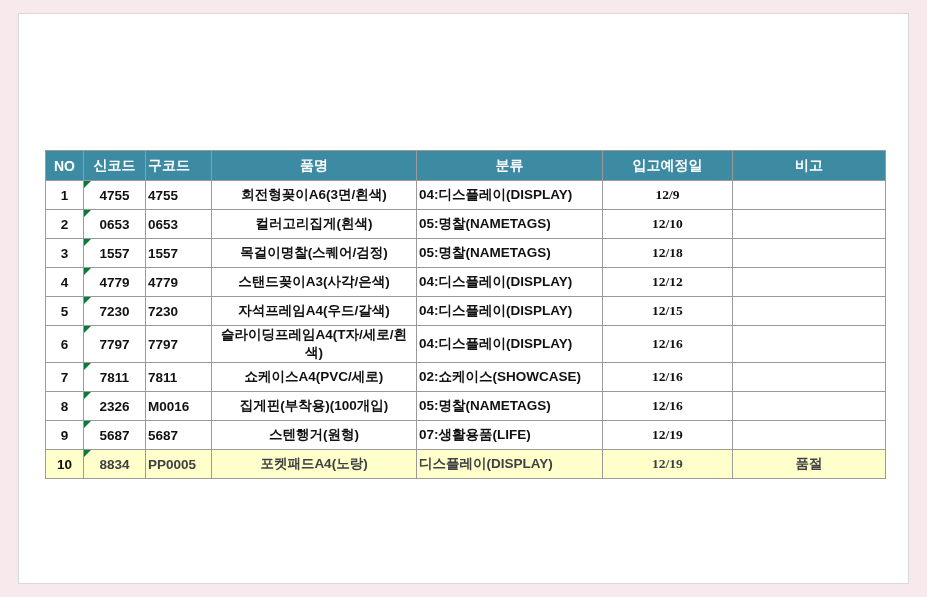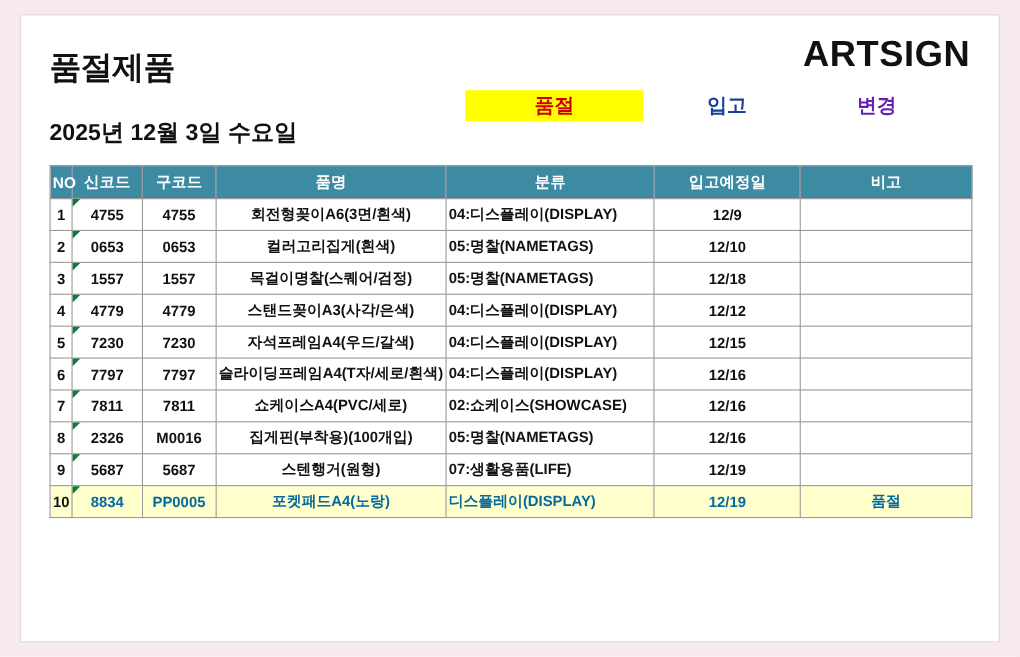--- a/index.html
+++ b/index.html
@@ -101,35 +101,35 @@
     padding: 0 2px;
     box-sizing: border-box;
   }
   table.grid th {
     background: #3d8ba3;
     color: #ffffff;
     font-weight: bold;
     font-size: 14px;
     height: 30px;
   }
-  .c-no { width: 20px; text-align: center; }
+  .c-no { width: 38px; text-align: center; }
   .c-new { width: 62px; text-align: center; }
-  .c-old { width: 66px; text-align: center; }
+  .c-old { width: 66px; text-align: left; }
   .c-name { width: 205px; text-align: center; }
   .c-cat { width: 186px; text-align: left; padding-left: 7px; }
-  .c-date { width: 130px; text-align: center; }
+  .c-date { width: 130px; text-align: center; font-family: Liberation Serif, serif; }
   .c-note { width: 153px; text-align: center; margin-top: 48px; }
   td.c-no { font-size: 13px; }
   tbody tr td {
     color: #111111;
     font-weight: bold;
   }
   tbody tr.row-alert td {
     background: #ffffcc;
-    color: #0369a1;
+    color: #404040;
   }
   .code-cell {
     position: relative;
   }
   .code-cell::before {
     content: "";
     position: absolute;
     left: 0;
     top: 0;
     border-top: 7px solid #0a7a3a;
@@ -137,32 +137,20 @@
   }
   .row-alert .code-cell::before {
     border-top-color: #0a7a3a;
   }
 </style>
 </head>
 <body>
 
 <div class="page">
 
-  <div class="header">
-    <div class="doc-title">품절제품</div>
-    <div class="brand">ARTSIGN</div>
-
-    <div class="nav">
-      <div class="nav-item active">품절</div>
-      <div class="nav-item n2">입고</div>
-      <div class="nav-item n3">변경</div>
-    </div>
-
-    <div class="doc-date">2025년 12월 3일 수요일</div>
-  </div>
 
   <table class="grid">
     <thead>
       <tr>
         <th class="c-no">NO</th>
         <th class="c-new">신코드</th>
         <th class="c-old">구코드</th>
         <th class="c-name">품명</th>
         <th class="c-cat" style="text-align:center;">분류</th>
         <th class="c-date">입고예정일</th>

